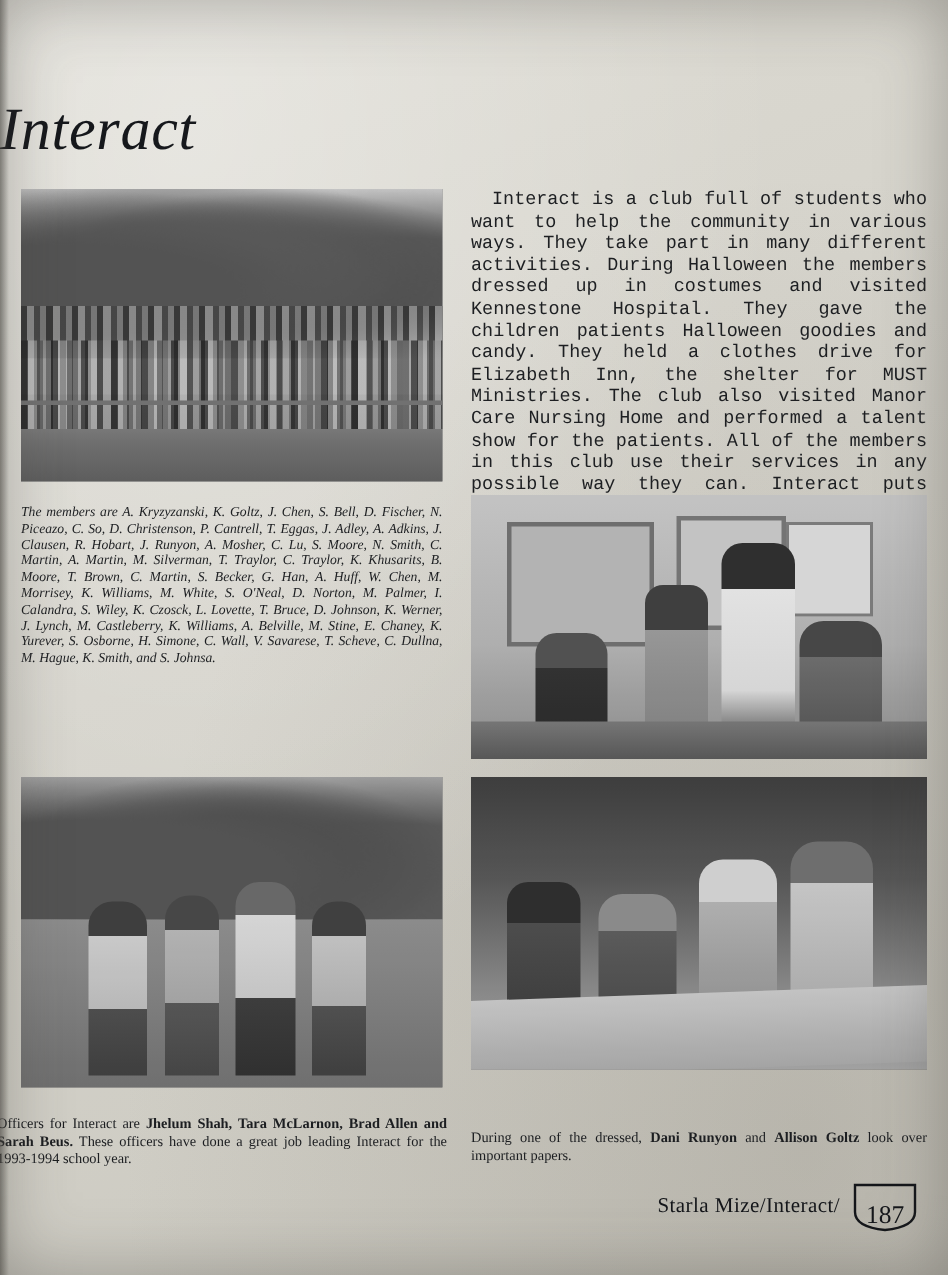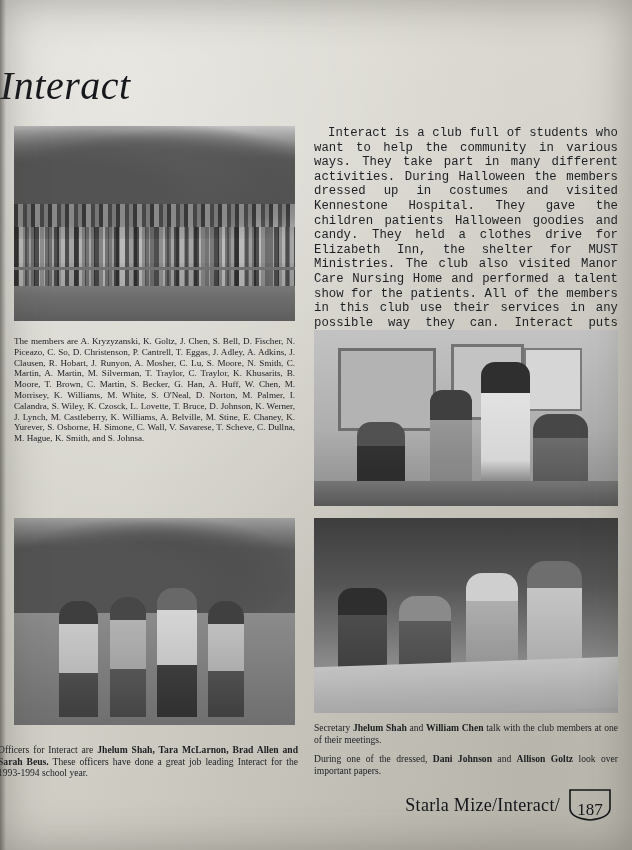--- a/index.html
+++ b/index.html
@@ -216,20 +216,21 @@
     font-family: "Liberation Serif", serif;
     color: #1c1e21;
     text-align: justify;
   }
   #caption-members {
     left: 14px;
     top: 336px;
     width: 281px;
     font-size: 9.1px;
     line-height: 10.8px;
+    font-style: italic;
   }
   #caption-officers {
     left: -2px;
     top: 744px;
     width: 300px;
     font-size: 9.6px;
     line-height: 11.6px;
   }
   #caption-secretary {
     left: 314px;
@@ -251,21 +252,21 @@
   #footer {
     position: absolute;
     right: 20px;
     bottom: 28px;
     display: flex;
     align-items: center;
     gap: 8px;
   }
   #footer-credit {
     font-family: "Liberation Serif", serif;
-    font-size: 18px;
+    font-size: 14px;
     color: #14161a;
     letter-spacing: 0.3px;
   }
   #page-number-shield {
     position: relative;
     width: 44px;
     height: 34px;
   }
   #page-number-shield .shield-svg {
     position: absolute;
@@ -346,23 +347,22 @@
       <div class="bg"></div>
       <div class="m1"></div>
       <div class="m2"></div>
       <div class="m3"></div>
       <div class="m4"></div>
       <div class="table"></div>
     </div>
 
     <div class="caption" id="caption-officers"><span>Officers for Interact are </span><b>Jhelum Shah, Tara McLarnon, Brad Allen and Sarah Beus.</b><span> These officers have done a great job leading Interact for the 1993-1994 school year.</span></div>
 
-    <div class="caption" id="caption-secretary"><span>Secretary </span><b>Jhelum Shah</b><span> and </span><b>William Chen</b><span> talk with the club members at one of their meetings.</span></div>
-
-    <div class="caption" id="caption-meeting"><span>During one of the dressed, </span><b>Dani Johnson</b><span> and </span><b>Allison Goltz</b><span> look over important papers.</span></div>
+
+    <div class="caption" id="caption-meeting"><span>During one of the dressed, </span><b>Dani Runyon</b><span> and </span><b>Allison Goltz</b><span> look over important papers.</span></div>
 
     <div id="footer">
       <div id="footer-credit">Starla Mize/Interact/</div>
       <div id="page-number-shield">
         <svg class="shield-svg" viewBox="0 0 44 34">
           <path d="M2 2 H42 V20 Q42 30 22 32 Q2 30 2 20 Z" fill="none" stroke="#14161a" stroke-width="1.6"></path>
         </svg>
         <div class="num">187</div>
       </div>
     </div>

